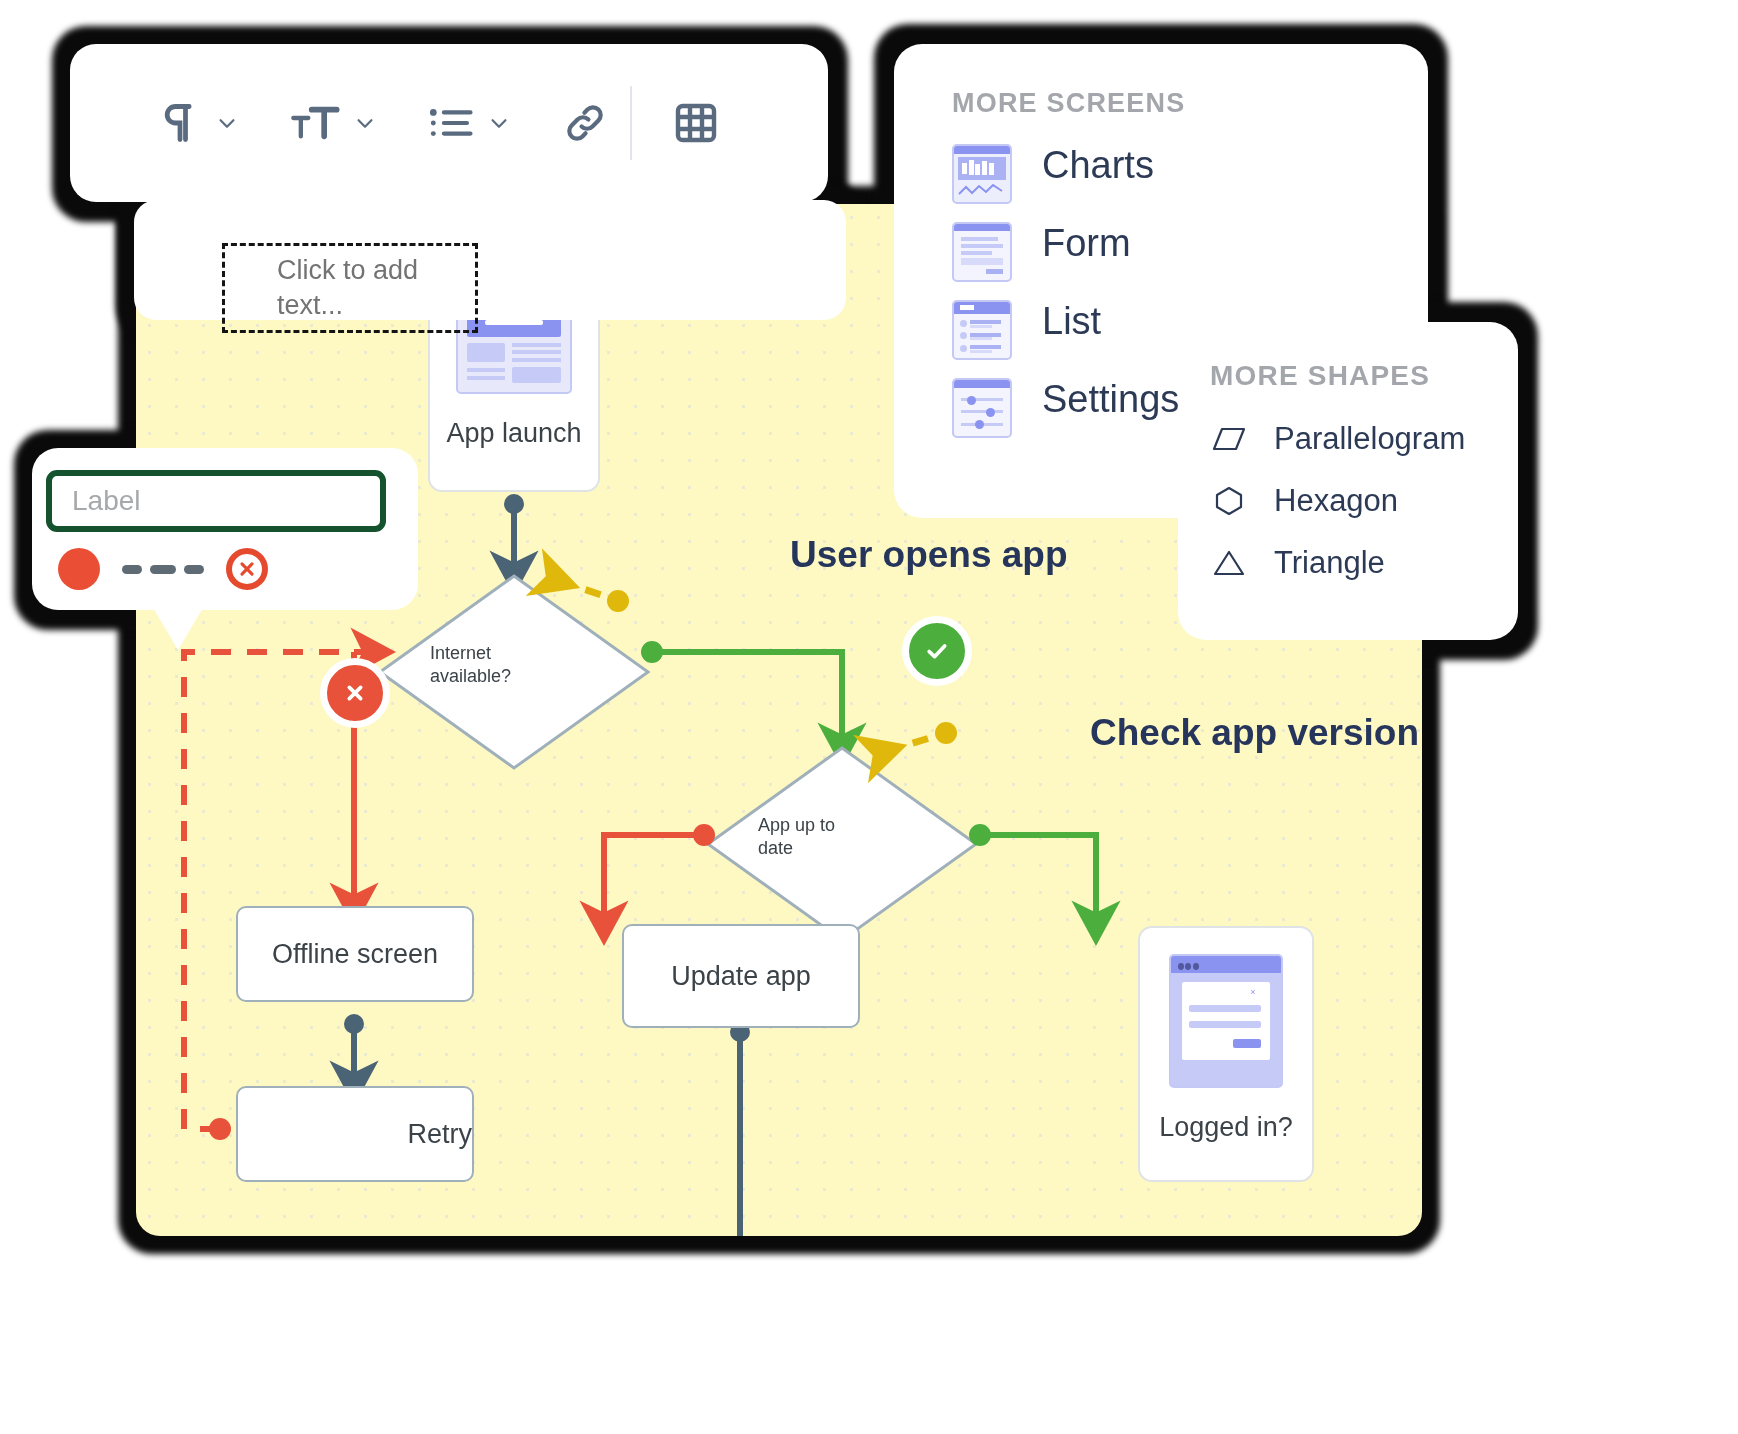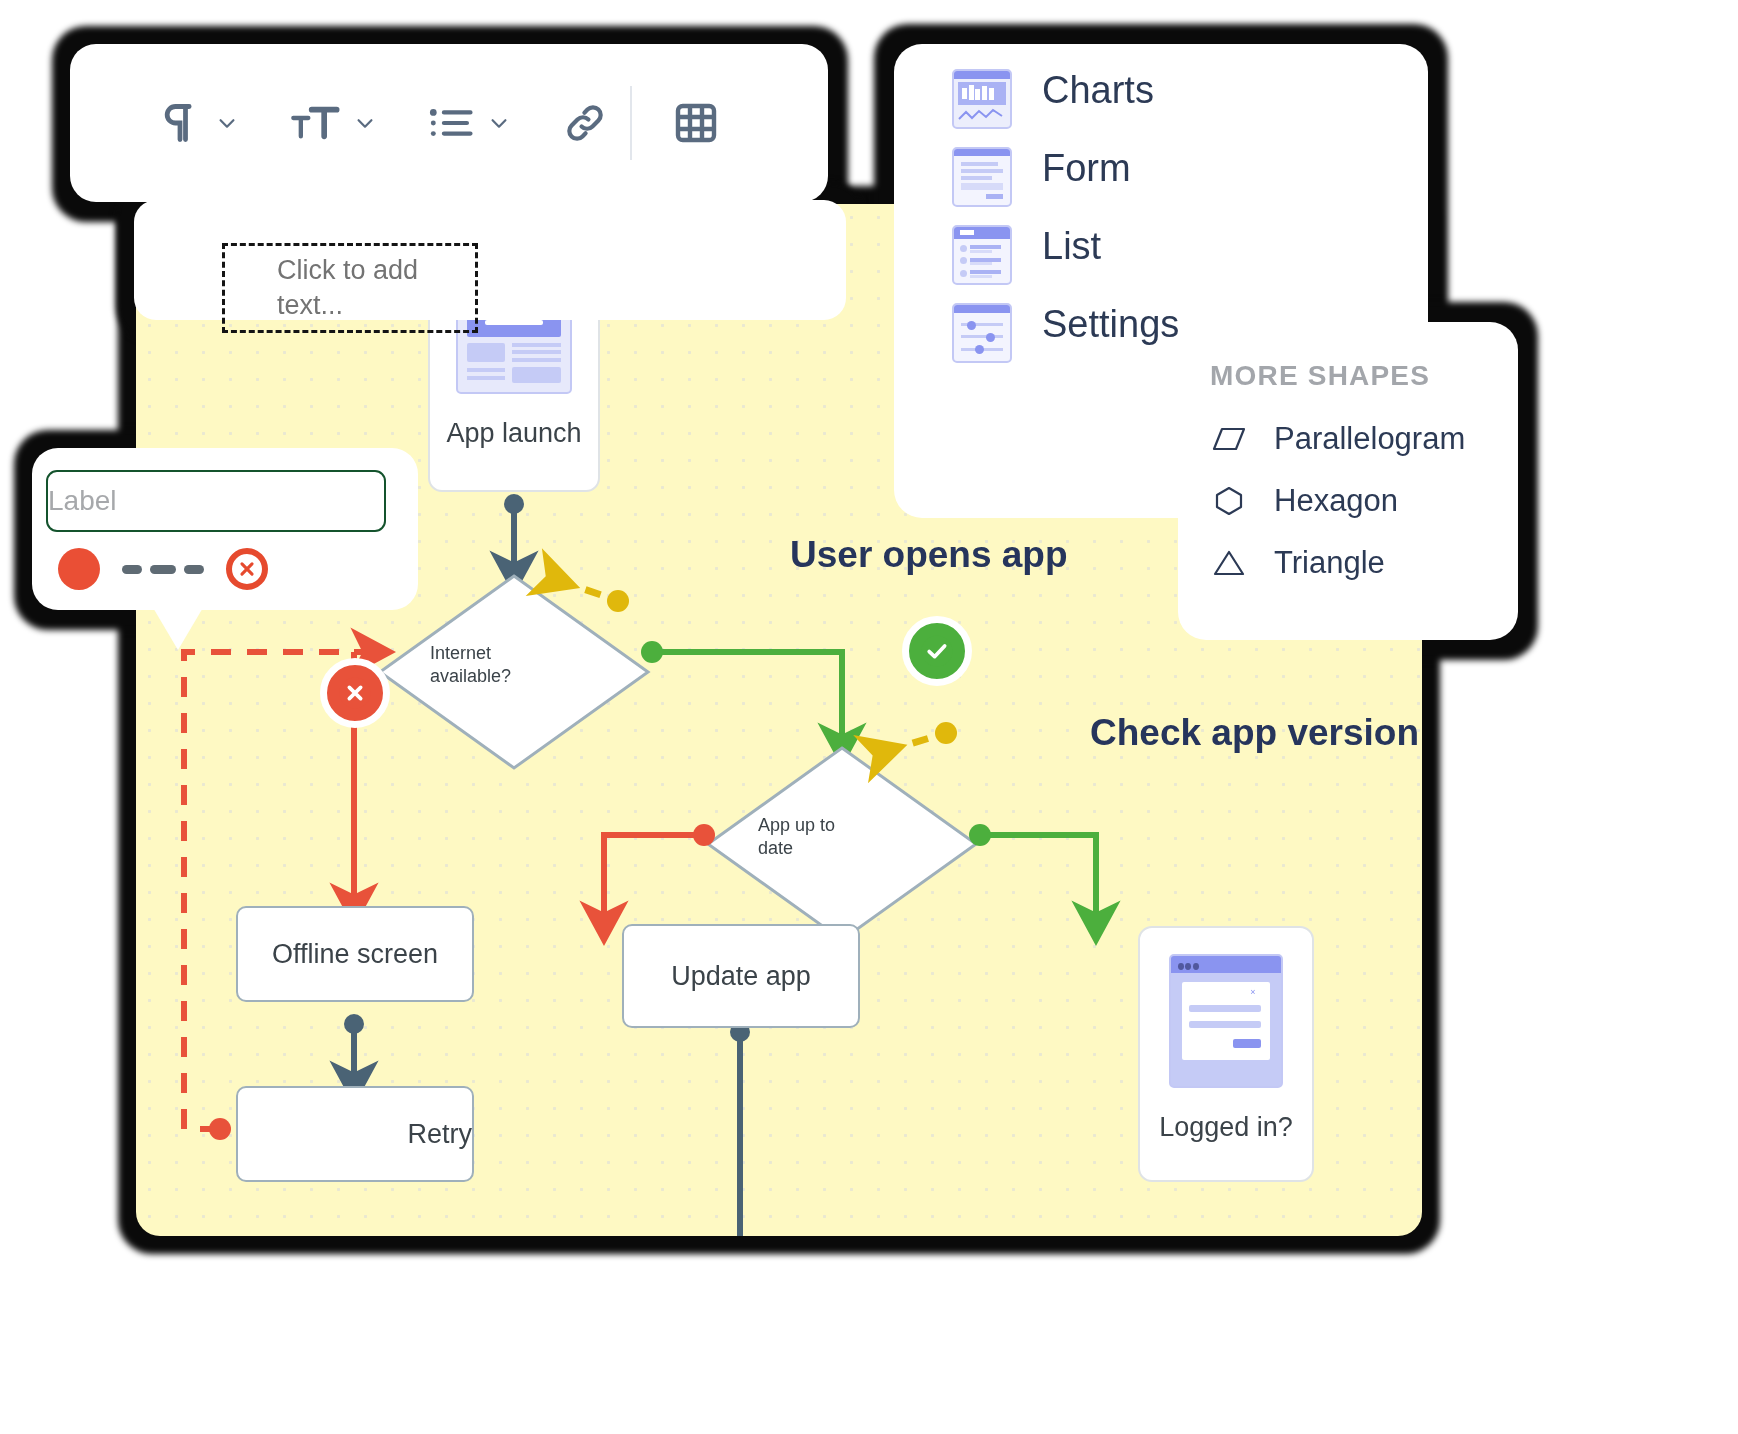--- a/index.html
+++ b/index.html
@@ -46,22 +46,22 @@
      border-left:30px solid transparent;border-right:30px solid transparent;
      border-top:50px solid #ffffff;z-index:7;}
   #addtext{position:absolute;left:222px;top:243px;width:256px;height:90px;
            border:3px dashed #141414;z-index:8;box-sizing:border-box;
            display:flex;align-items:center;}
   #addtext span{font-size:27px;color:#737373;line-height:1.28;padding-left:26px;}
 
   
   #linepanel{left:32px;top:448px;width:386px;height:162px;border-radius:26px;}
   .lbl-input{position:absolute;left:46px;top:470px;width:340px;height:62px;
-             border:2px solid #14532d;border-radius:11px;box-sizing:border-box;
-             display:flex;align-items:center;
+             border:6px solid #14532d;border-radius:11px;box-sizing:border-box;
+             display:flex;align-items:center;padding-left:20px;
              background:#fff;z-index:9;}
   .lbl-input span{font-size:28px;color:#a6a8ab;}
   .lp-row{position:absolute;left:58px;top:548px;display:flex;align-items:center;
           gap:22px;z-index:9;}
   .sw-dot{width:42px;height:42px;border-radius:50%;background:#ea4f35;
           cursor:pointer;}
   .dashprev{display:flex;align-items:center;gap:8px;cursor:pointer;}
   .dashprev i{display:block;height:9px;background:#5f6b74;border-radius:5px;}
   .xmark{width:42px;height:42px;border-radius:50%;border:6px solid #e64a2e;
          box-sizing:border-box;display:flex;align-items:center;
@@ -336,20 +336,21 @@
   </div>
   <div class="xmark">
     <svg viewBox="0 0 24 24">
       <path d="M6.5 6.5 L17.5 17.5 M17.5 6.5 L6.5 17.5" stroke="#e64a2e" stroke-width="3.4" stroke-linecap="round"></path>
     </svg>
   </div>
 </div>
 <div class="lp-tail"></div>
 
 <div class="card" id="screens">
+  <div class="panel-title">MORE SCREENS</div>
   <div class="scr-list">
 
     <div class="scr-item">
       <div class="thumb">
         <div class="mock" style="width:56px;height:56px;background:#eceefc;">
           <div class="bar" style="height:14%;background:#8a94f0;"></div>
           <div style="position:absolute;left:8%;top:20%;width:84%;height:40%;
                       background:#aab2f4;"></div>
           <div style="position:absolute;left:14%;top:30%;width:5px;height:20%;background:#fff;"></div>
           <div style="position:absolute;left:26%;top:25%;width:5px;height:26%;background:#fff;"></div>

